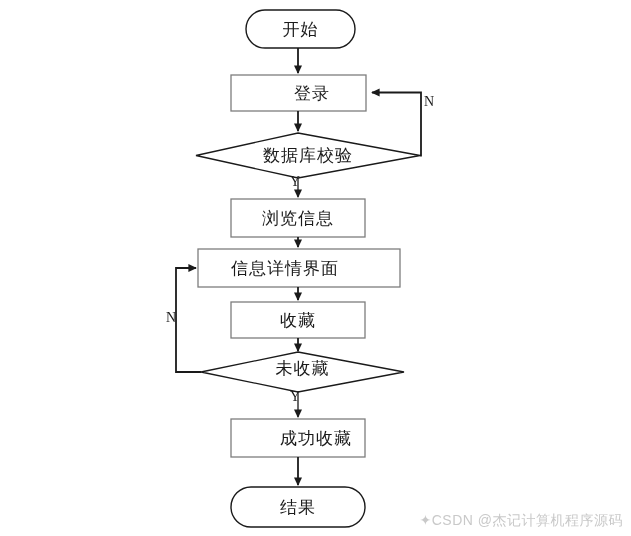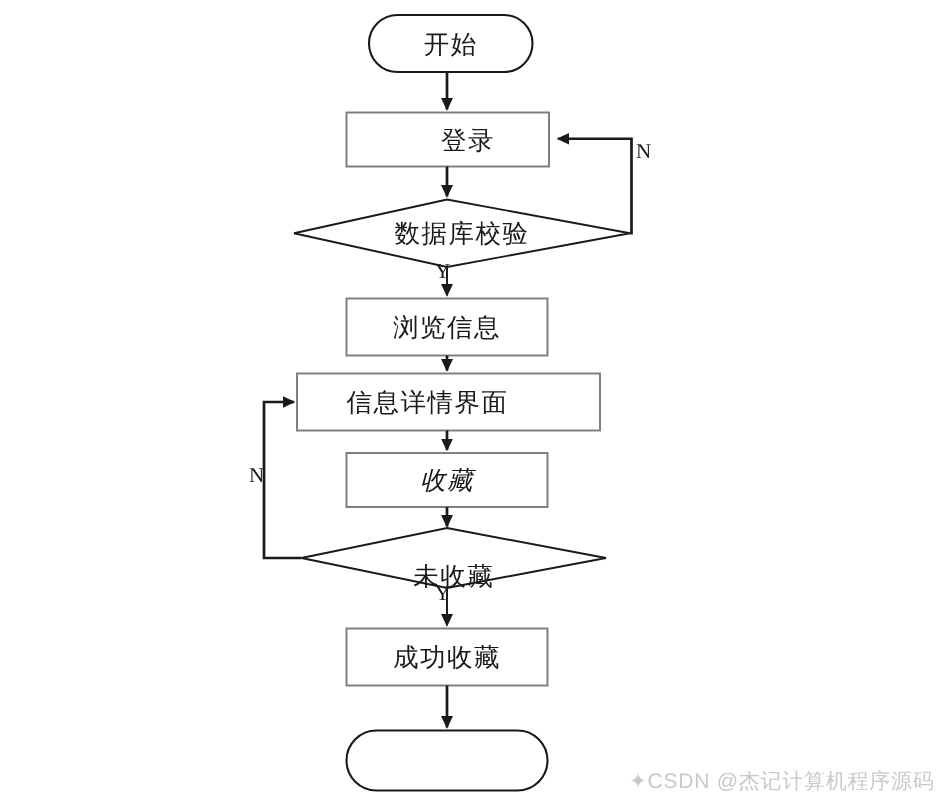--- a/index.html
+++ b/index.html
@@ -108,26 +108,27 @@
   <div class="node-label" style="left:246px; top:10px; width:109px; height:38px;">开始</div>
 
   <div class="node-label" style="left:231px; top:75px; width:162px; height:36px;text-align:right;">登录</div>
 
   <div class="node-label" style="left:231px; top:199px; width:134px; height:38px;">浏览信息</div>
 
   <div class="node-label" style="left:196px; top:133px; width:224px; height:45px;">数据库校验</div>
 
   <div class="node-label" style="left:198px; top:249px; width:174px; height:38px;">信息详情界面</div>
 
-  <div class="node-label" style="left:231px; top:302px; width:134px; height:36px;font-style:italic;">收藏</div>
+  <div class="node-label" style="left:231px; top:302px; width:134px; height:36px;">收藏</div>
 
-  <div class="node-label" style="left:201px; top:364px; width:203px; height:40px;">未收藏</div>
+  <div class="node-label" style="left:201px; top:348px; width:203px; height:40px;">未收藏</div>
 
-  <div class="node-label" style="left:231px; top:419px; width:134px; height:38px;">成功收藏</div>
+  <div class="node-label" style="left:249px; top:419px; width:134px; height:38px;">成功收藏</div>
 
+  <div class="node-label" style="left:231px; top:487px; width:134px; height:40px;">结果</div>
 
   <div class="edge-label" style="left:424px; top:94px;">N</div>
 
   <div class="edge-label" style="left:290px; top:174px;">Y</div>
 
   <div class="edge-label" style="left:166px; top:310px;">N</div>
 
   <div class="edge-label" style="left:290px; top:389px;">Y</div>
 
   <div class="watermark">✦CSDN @杰记计算机程序源码</div>

